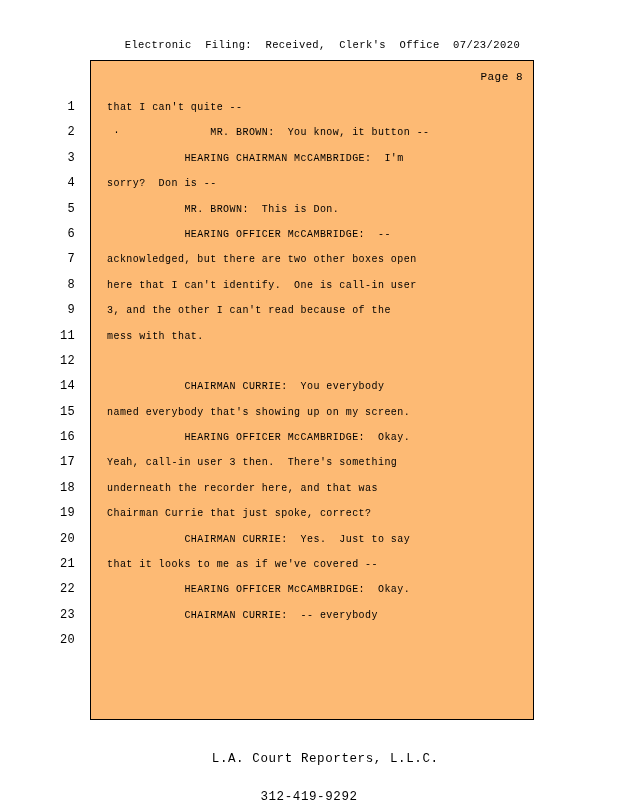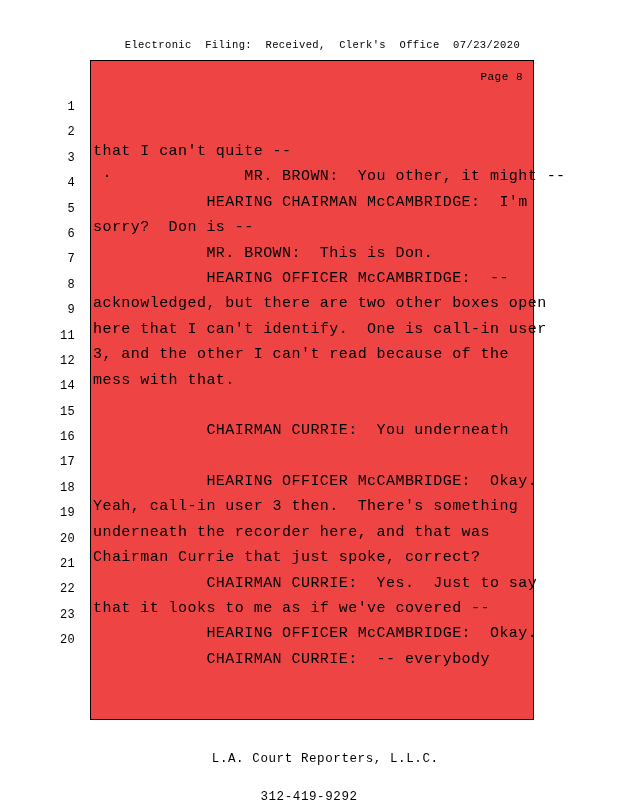--- a/index.html
+++ b/index.html
@@ -42,21 +42,21 @@
   }
 
   
   .frame {
     position: absolute;
     left: 90px;
     top: 60px;
     width: 444px;
     height: 660px;
     border: 1px solid #000;
-    background: #ef4444;
+    background: #fdba74;
     box-sizing: border-box;
   }
 
   .page-no {
     position: absolute;
     top: 10px;
     right: 10px;
     font-size: 11px;
     letter-spacing: 0.5px;
     white-space: pre;
@@ -77,25 +77,24 @@
   .lnum {
     position: absolute;
     left: -78px;
     width: 62px;
     text-align: right;
     font-size: 12px;
     letter-spacing: 0.3px;
   }
   .ltext {
     position: absolute;
-    left: 2px;
-    font-size: 15px;
+    left: 16px;
+    font-size: 10px;
     letter-spacing: 0.45px;
     white-space: pre;
-    margin-top: 44px;
   }
 
   
   .footer {
     position: absolute;
     left: 0;
     top: 731px;
     width: 618px;
     text-align: center;
     font-size: 12.5px;
@@ -117,21 +116,21 @@
 
   <div class="frame">
     <div class="page-no">Page 8</div>
     <div class="lines">
         <div class="line">
           <span class="lnum">1</span>
           <span class="ltext">that I can't quite --</span>
         </div>
         <div class="line">
           <span class="lnum">2</span>
-          <span class="ltext"> ·              MR. BROWN:  You other, it might --</span>
+          <span class="ltext"> ·              MR. BROWN:  You know, it button --</span>
         </div>
         <div class="line">
           <span class="lnum">3</span>
           <span class="ltext">            HEARING CHAIRMAN McCAMBRIDGE:  I'm</span>
         </div>
         <div class="line">
           <span class="lnum">4</span>
           <span class="ltext">sorry?  Don is --</span>
         </div>
         <div class="line">
@@ -156,24 +155,25 @@
         </div>
         <div class="line">
           <span class="lnum">11</span>
           <span class="ltext">mess with that.</span>
         </div>
         <div class="line">
           <span class="lnum">12</span>
         </div>
         <div class="line">
           <span class="lnum">14</span>
-          <span class="ltext">            CHAIRMAN CURRIE:  You underneath</span>
+          <span class="ltext">            CHAIRMAN CURRIE:  You everybody</span>
         </div>
         <div class="line">
           <span class="lnum">15</span>
+          <span class="ltext">named everybody that's showing up on my screen.</span>
         </div>
         <div class="line">
           <span class="lnum">16</span>
           <span class="ltext">            HEARING OFFICER McCAMBRIDGE:  Okay.</span>
         </div>
         <div class="line">
           <span class="lnum">17</span>
           <span class="ltext">Yeah, call-in user 3 then.  There's something</span>
         </div>
         <div class="line">

